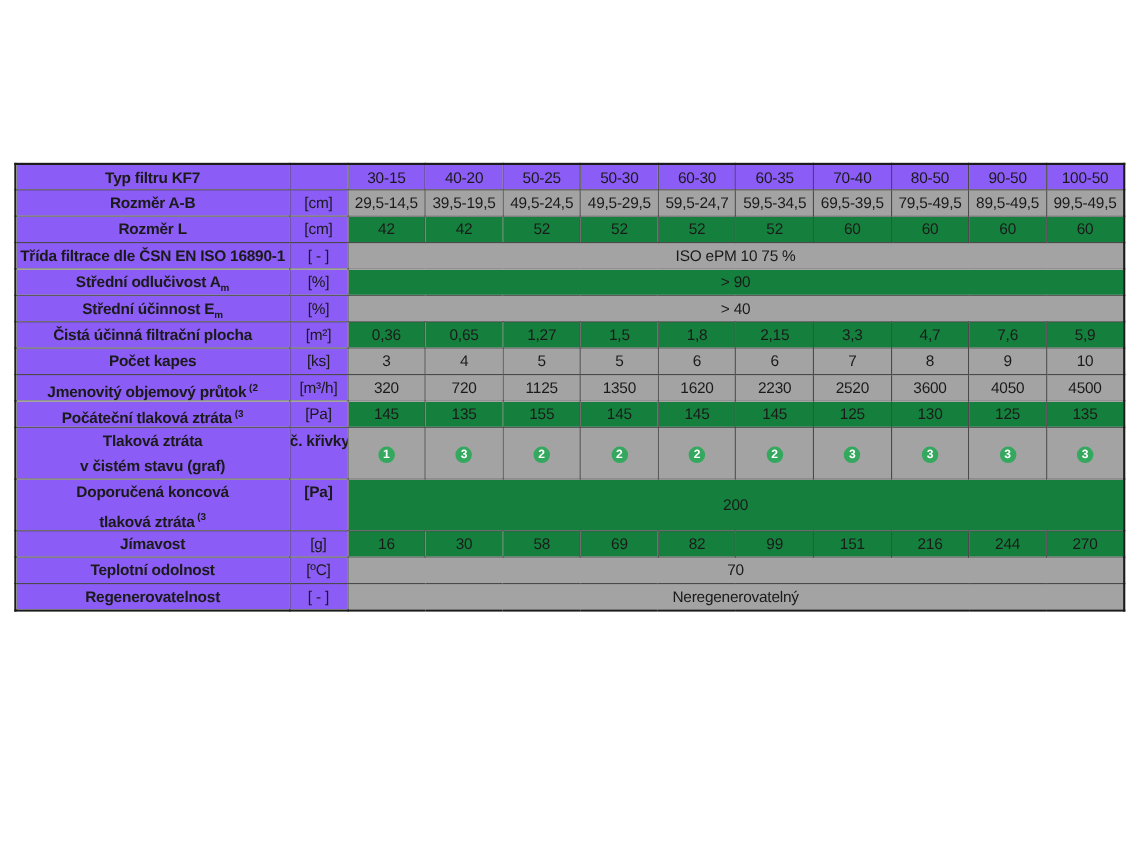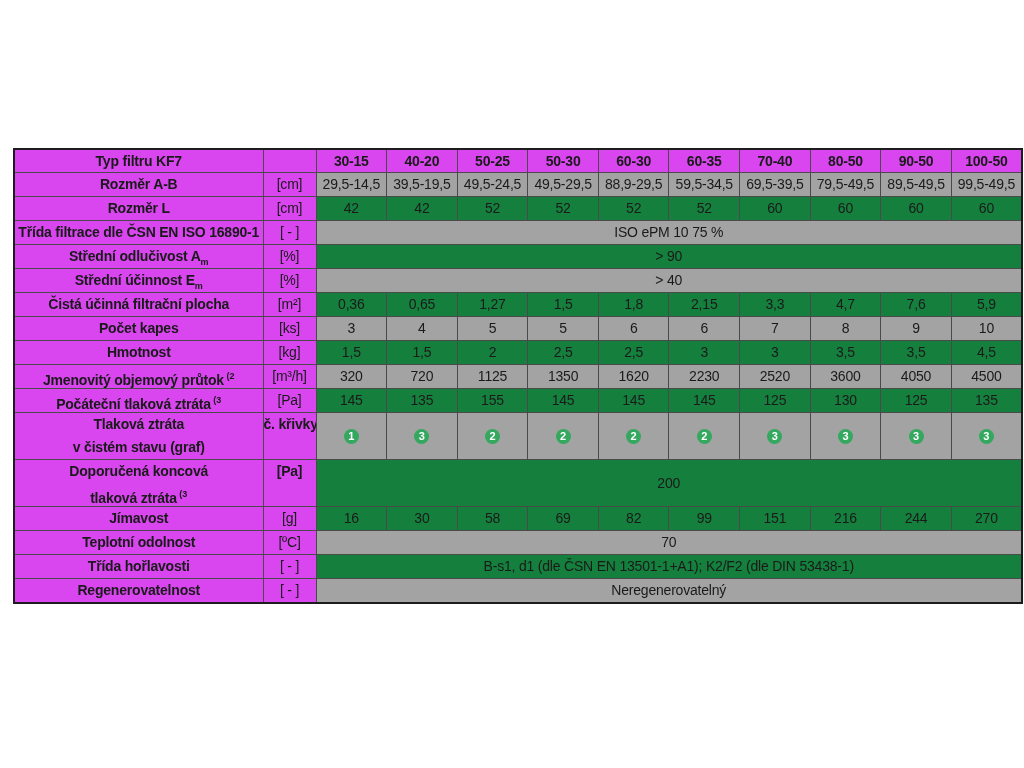--- a/index.html
+++ b/index.html
@@ -24,35 +24,35 @@
     padding: 0;
     font-size: 14px;
     text-align: center;
     vertical-align: middle;
     white-space: nowrap;
     overflow: hidden;
     letter-spacing: -0.2px;
   }
   tr.single { height: 23px; }
   tr.tall   { height: 47px; }
-  td.green { background: #d946ef; }
+  td.green { background: #8b5cf6; }
   td.gray  { background: #15803d; }
   td.white { background: #a3a3a3; }
   td.label {
     text-align: left;
     padding-left: 6px;
     font-weight: bold;
     font-size: 14px;
     letter-spacing: -0.45px;
   }
   td.label .line { height: 23px; line-height: 23px; }
   tr.tall td.label, tr.tall td.unit { vertical-align: top; }
   tr.tall td.unit { line-height: 23px; font-weight: bold; }
   td.unit { font-size: 13px; letter-spacing: -0.4px; }
-  td.colhead { font-weight: bold; }
+  td.colhead { font-weight: normal; }
   sub.lsub { font-size: 9px; letter-spacing: 0; }
   sup.lsup { font-size: 9px; letter-spacing: 0; vertical-align: super; }
   span.circle {
     display: inline-block;
     width: 15px; height: 15px;
     border-radius: 50%;
     color: #ffffff;
     font-size: 11px;
     font-weight: bold;
     line-height: 15px;
@@ -95,21 +95,21 @@
       </tr>
       <tr class="single">
         <td class="label green">
           <div class="line"><span>Rozměr A-B</span></div>
         </td>
         <td class="unit green">[cm]</td>
         <td class="val white">29,5-14,5</td>
         <td class="val white">39,5-19,5</td>
         <td class="val white">49,5-24,5</td>
         <td class="val white">49,5-29,5</td>
-        <td class="val white">88,9-29,5</td>
+        <td class="val white">59,5-24,7</td>
         <td class="val white">59,5-34,5</td>
         <td class="val white">69,5-39,5</td>
         <td class="val white">79,5-49,5</td>
         <td class="val white">89,5-49,5</td>
         <td class="val white">99,5-49,5</td>
       </tr>
       <tr class="single">
         <td class="label green">
           <div class="line"><span>Rozměr L</span></div>
         </td>
@@ -173,36 +173,20 @@
         <td class="val white">5</td>
         <td class="val white">6</td>
         <td class="val white">6</td>
         <td class="val white">7</td>
         <td class="val white">8</td>
         <td class="val white">9</td>
         <td class="val white">10</td>
       </tr>
       <tr class="single">
         <td class="label green">
-          <div class="line"><span>Hmotnost</span></div>
-        </td>
-        <td class="unit green">[kg]</td>
-        <td class="val gray">1,5</td>
-        <td class="val gray">1,5</td>
-        <td class="val gray">2</td>
-        <td class="val gray">2,5</td>
-        <td class="val gray">2,5</td>
-        <td class="val gray">3</td>
-        <td class="val gray">3</td>
-        <td class="val gray">3,5</td>
-        <td class="val gray">3,5</td>
-        <td class="val gray">4,5</td>
-      </tr>
-      <tr class="single">
-        <td class="label green">
           <div class="line"><span>Jmenovitý objemový průtok</span><sup class="lsup"> (2</sup></div>
         </td>
         <td class="unit green">[m³/h]</td>
         <td class="val white">320</td>
         <td class="val white">720</td>
         <td class="val white">1125</td>
         <td class="val white">1350</td>
         <td class="val white">1620</td>
         <td class="val white">2230</td>
         <td class="val white">2520</td>
@@ -269,26 +253,19 @@
       </tr>
       <tr class="single">
         <td class="label green">
           <div class="line"><span>Teplotní odolnost</span></div>
         </td>
         <td class="unit green">[ºC]</td>
         <td class="val white" colspan="10">70</td>
       </tr>
       <tr class="single">
         <td class="label green">
-          <div class="line"><span>Třída hořlavosti</span></div>
-        </td>
-        <td class="unit green">[ - ]</td>
-        <td class="val gray" colspan="10">B-s1, d1 (dle ČSN EN 13501-1+A1);  K2/F2 (dle DIN 53438-1)</td>
-      </tr>
-      <tr class="single">
-        <td class="label green">
           <div class="line"><span>Regenerovatelnost</span></div>
         </td>
         <td class="unit green">[ - ]</td>
         <td class="val white" colspan="10">Neregenerovatelný</td>
       </tr>
     </tbody>
 </table>
 
 </body></html>

